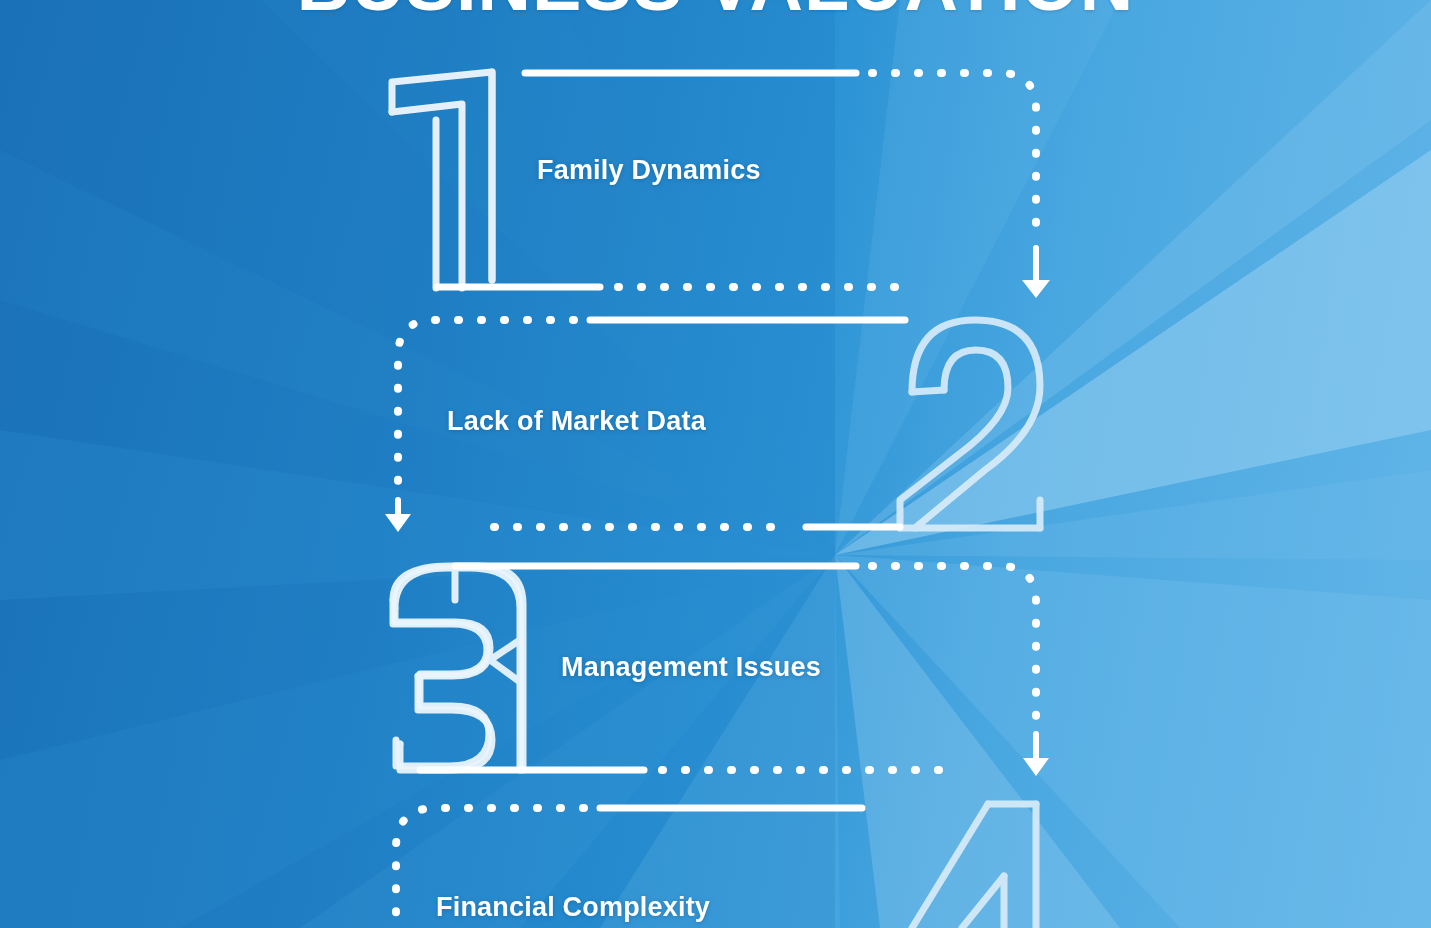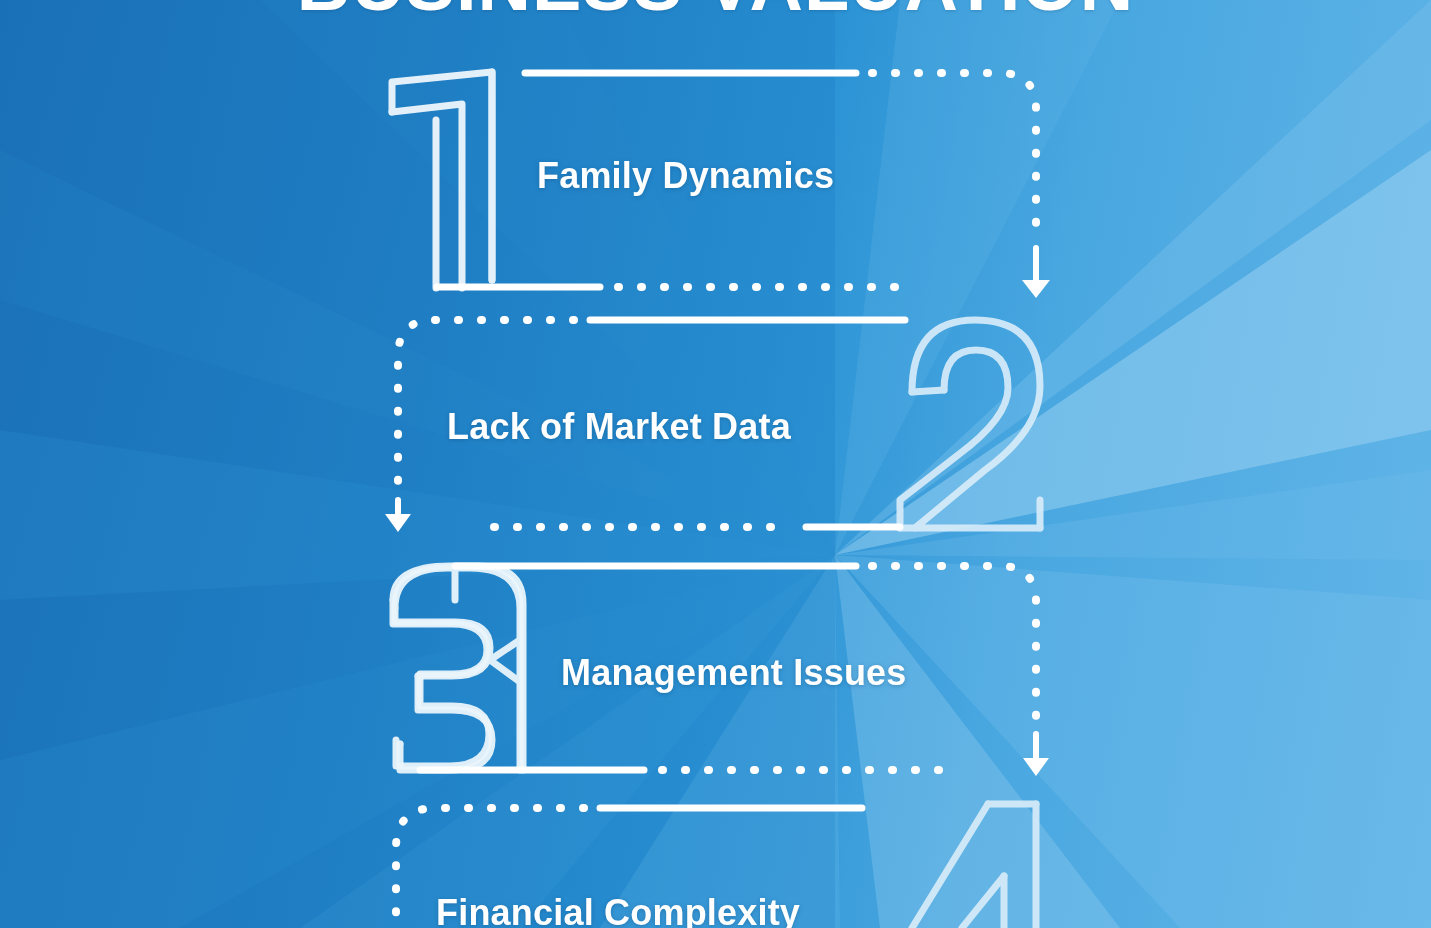--- a/index.html
+++ b/index.html
@@ -33,21 +33,21 @@
     white-space:nowrap;
     text-shadow:0 1px 3px rgba(10,60,100,.25);
   }
   
   .flow { position:absolute; inset:0; width:1431px; height:928px; }
   
   .step-label {
     position:absolute;
     color:#ffffff;
     font-weight:bold;
-    font-size:36px;
+    font-size:27px;
     letter-spacing:.2px;
     white-space:nowrap;
     text-shadow:0 1px 4px rgba(12,70,115,.35);
   }
   .s1 { left:537px; top:155px; }
   .s2 { left:447px; top:406px; }
   .s3 { left:561px; top:652px; }
   .s4 { left:436px; top:892px; }
 </style>
 </head>

